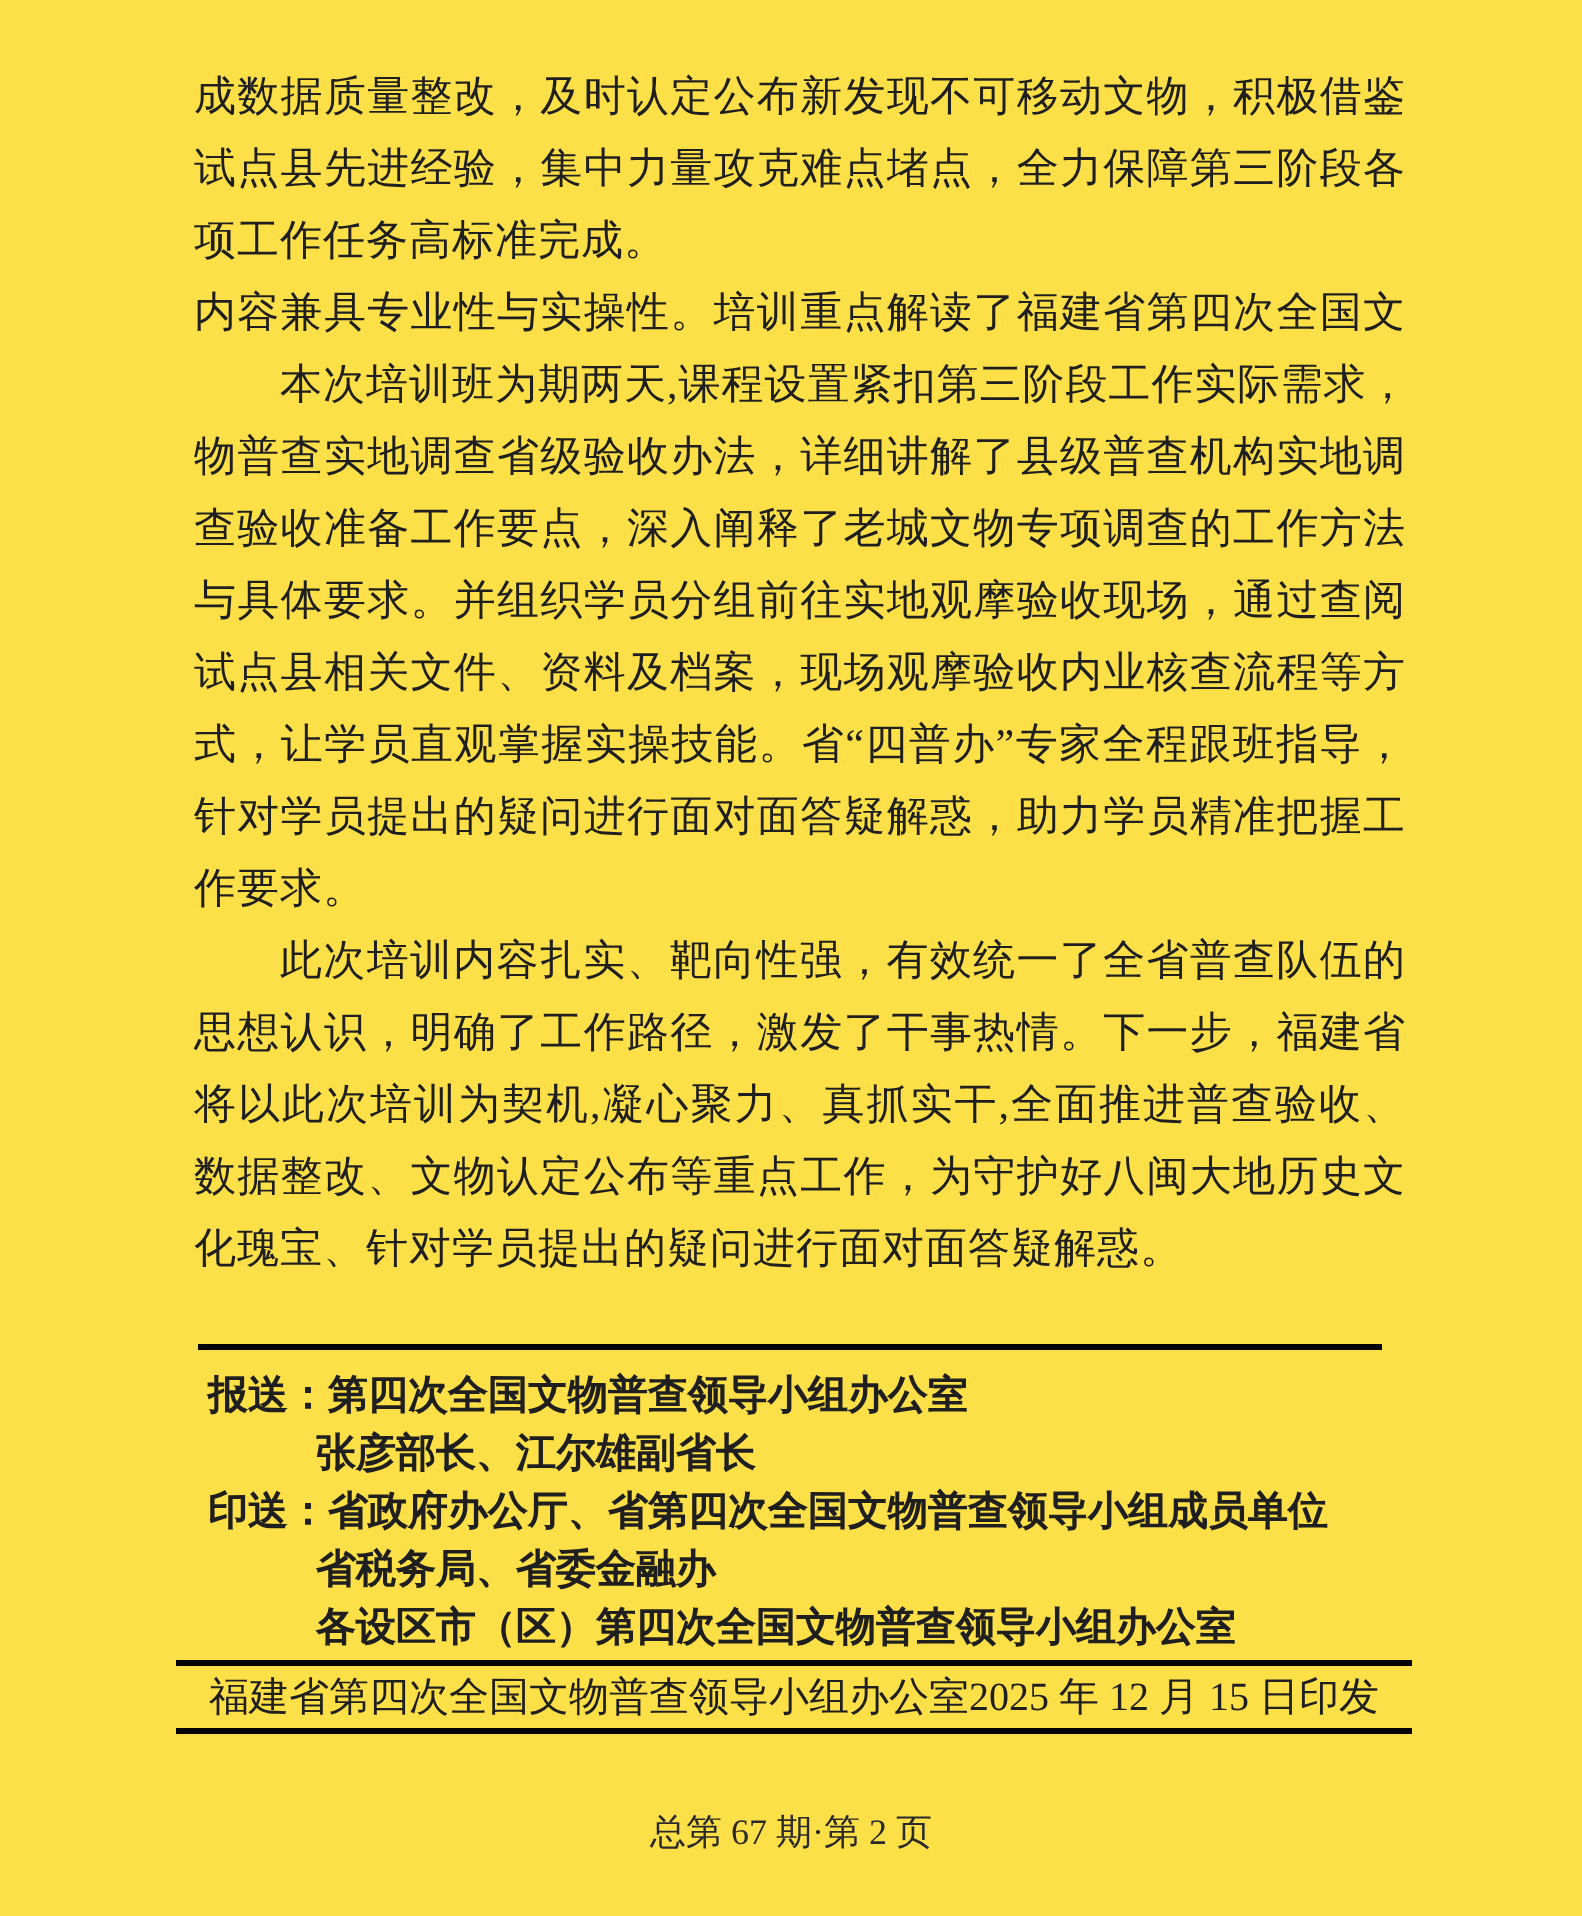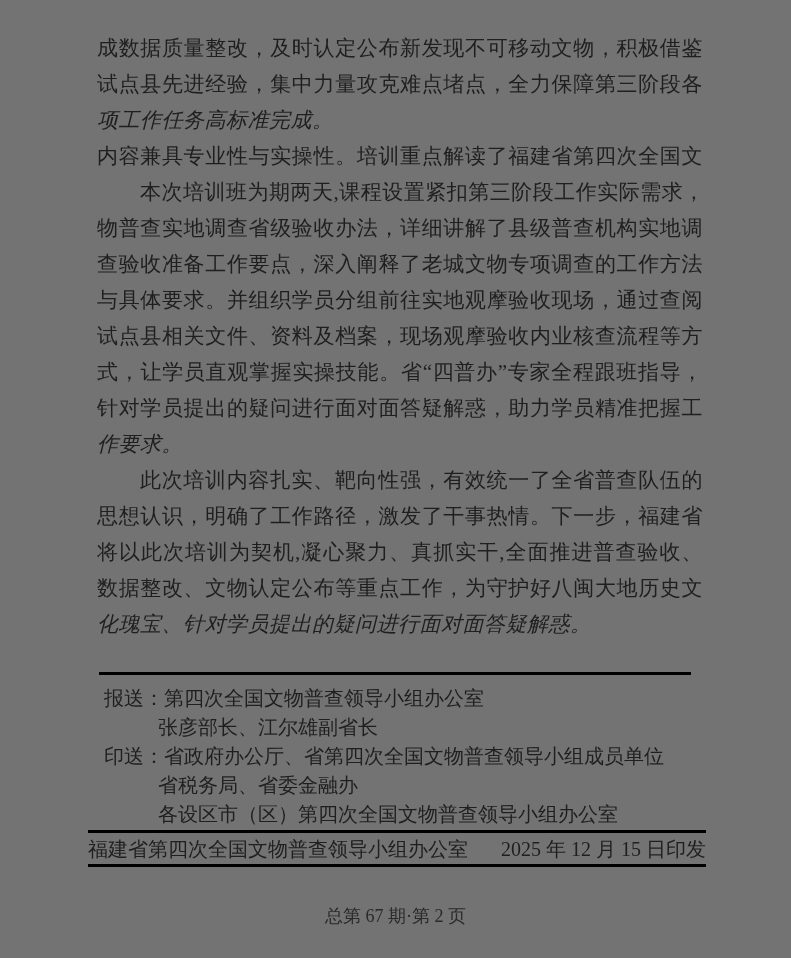--- a/index.html
+++ b/index.html
@@ -1,52 +1,52 @@
 <!DOCTYPE html>
 <html lang="zh"><head>
 <meta charset="utf-8">
 <style>
   html,body{margin:0;padding:0;background:#e8e8e8;}
   .page{
     position:relative;
     width:791px;height:958px;
     margin:0 auto;
-    background:#737373;
+    background:#fde047;
     font-family:"Liberation Serif","DejaVu Serif",serif;
     color:#1f1f1f;
     overflow:hidden;
   }
   
   .body-text{
     position:absolute;left:97px;top:30px;width:606px;
     font-size:21px;
   }
   .body-line{
     height:36px;line-height:36px;
     text-align:justify;text-align-last:justify;
     white-space:nowrap;
     letter-spacing:0.5px;
   }
-  .body-line.par-end{text-align-last:left;font-style:italic;}
+  .body-line.par-end{text-align-last:left;}
   .body-line.indent{text-indent:43px;}
   
   .rule{position:absolute;background:#000;height:3px;}
   .rule-top{left:99px;top:672px;width:592px;}
   .rule-mid{left:88px;top:830px;width:618px;}
   .rule-bottom{left:88px;top:864px;width:618px;}
   .colophon-rows{
     position:absolute;left:104px;top:684px;width:600px;
     font-size:20px;
   }
-  .colophon-row{display:flex;line-height:29px;}
+  .colophon-row{display:flex;line-height:29px;font-weight:bold;}
   .colophon-label{flex:0 0 54px;white-space:nowrap;}
   .colophon-text{flex:1;white-space:nowrap;}
   .issuer-row{
     position:absolute;left:88px;top:836px;width:618px;
-    display:flex;justify-content:space-between;align-items:center;
+    display:flex;justify-content:center;align-items:center;
     font-size:20px;line-height:26px;white-space:nowrap;
   }
   
   .page-indicator{
     position:absolute;left:0;top:905px;width:791px;
     text-align:center;font-size:18px;line-height:22px;
     color:#2a2a2a;
   }
 </style>
 </head>

